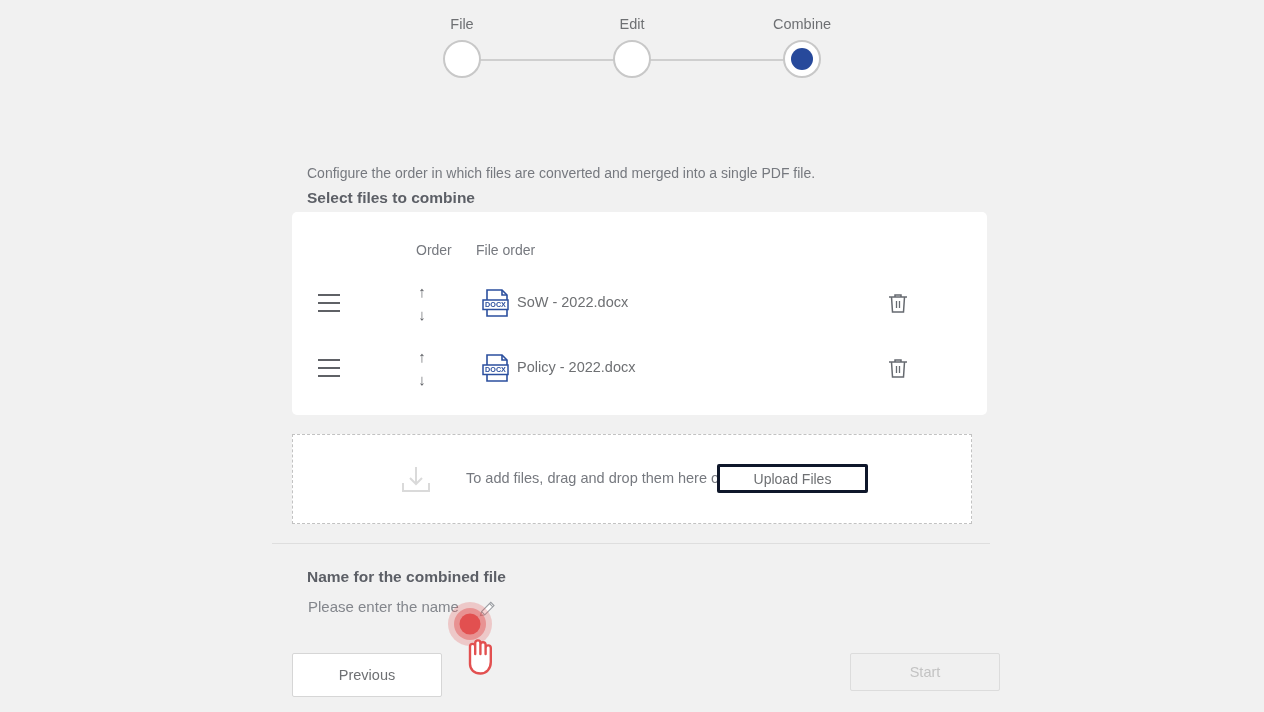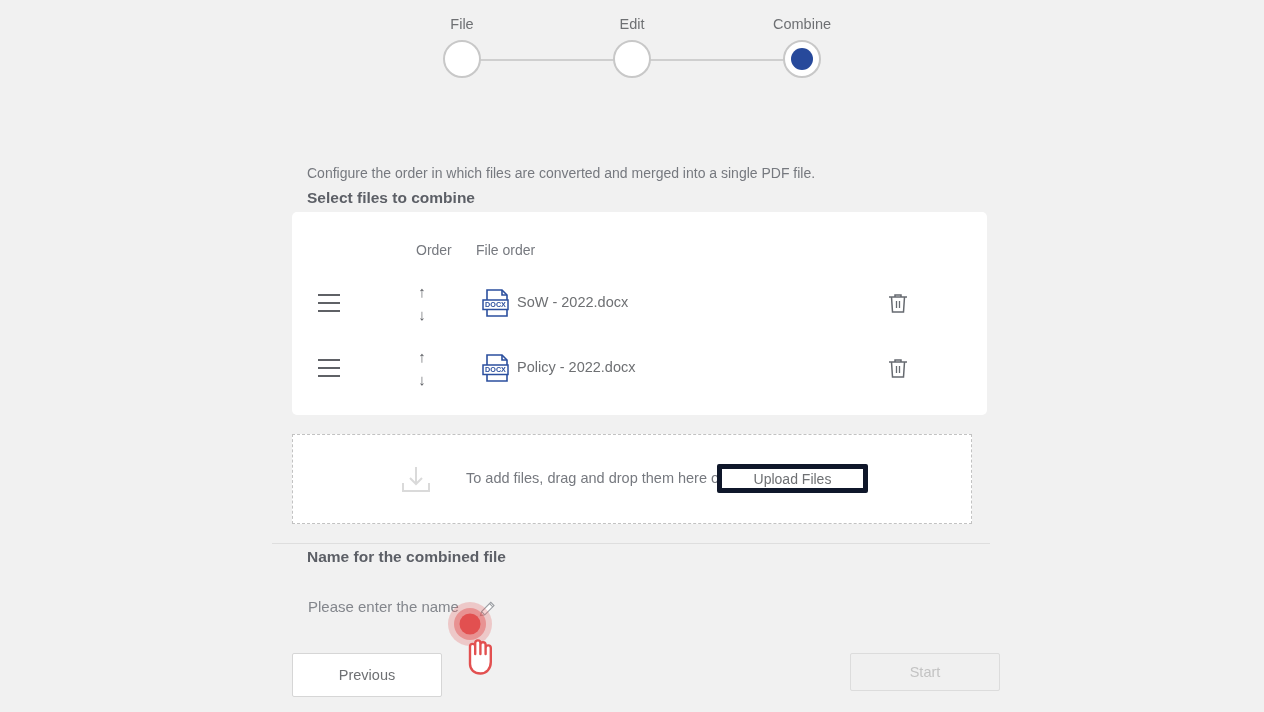--- a/index.html
+++ b/index.html
@@ -68,21 +68,21 @@
     font-weight: bold;
     color: #5c5f66;
   }
   .sec-sub {
     position: absolute;
     font-size: 14px;
     color: #76797f;
   }
   #title-select { left: 307px; top: 141px; margin-top: 48px; }
   #sub-select   { left: 307px; top: 165px; }
-  #title-name   { left: 307px; top: 548px; text-align: center; }
+  #title-name   { left: 307px; top: 568px; text-align: center; }
 
   
   .card {
     position: absolute;
     left: 292px; top: 212px;
     width: 695px; height: 203px;
     background: #ffffff;
     border-radius: 5px;
   }
   .col-head {
@@ -175,21 +175,21 @@
     font-size: 14.5px;
     color: #76797f;
     white-space: nowrap;
   }
   .btn-upload {
     position: absolute;
     left: 424px; top: 50%;
     margin-top: -15px;
     width: 151px; height: 29px;
     background: #ffffff;
-    border: 5px solid #0f172a;
+    border: 3px solid #0f172a;
     border-radius: 2px;
     font-family: "Liberation Sans", sans-serif;
     font-size: 14px;
     color: #6e7073;
     cursor: pointer;
     padding: 0;
   }
 
   
   .divider {

